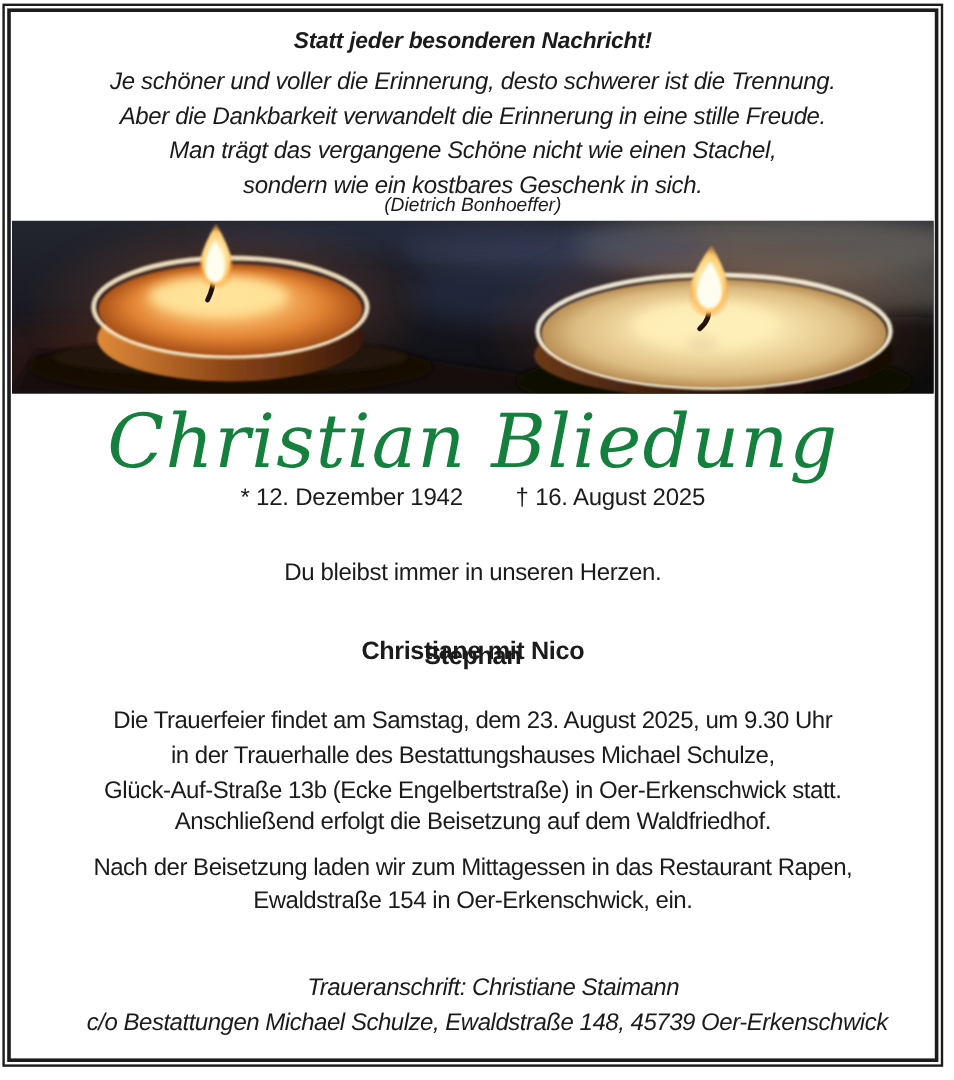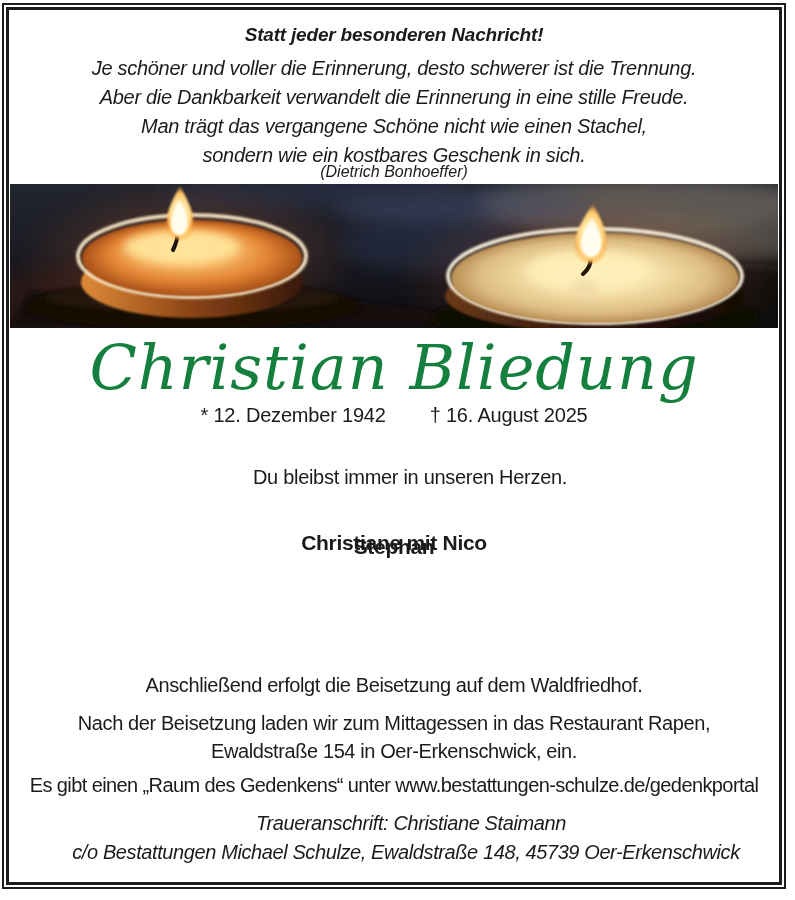--- a/index.html
+++ b/index.html
@@ -42,21 +42,21 @@
 
   .deceased-name {
     top: 320px; height: 80px;
     font-family: "DejaVu Serif", "Liberation Serif", serif;
     font-style: italic; font-size: 62px; line-height: 76px;
     letter-spacing: 1px; color: #15803d;
   }
   .dates { top: 394px; font-size: 20px; letter-spacing: -0.2px; }
   .dates .date-sep { display: inline-block; width: 44px; }
 
-  .farewell { top: 456px; font-size: 20px; letter-spacing: -0.3px; margin-left: 16px; }
+  .farewell { top: 456px; font-size: 20px; letter-spacing: -0.3px; }
   .mourner { font-size: 21px; font-weight: bold; letter-spacing: -0.3px; }
   .mourner-1 { top: 493px; margin-top: 28px; }
   .mourner-2 { top: 525px; }
 
   .body-text { font-size: 20px; letter-spacing: -0.4px; }
   .funeral { top: 577px; line-height: 29px; }
   .burial { top: 664px; }
   .reception { top: 699px; line-height: 28px; }
   .memorial-note { top: 764px; letter-spacing: -0.6px; }
 
@@ -174,27 +174,31 @@
 
     <div class="line dates">
       <span>* 12. Dezember 1942</span><span class="date-sep"></span><span>† 16. August 2025</span>
     </div>
 
     <div class="line farewell">Du bleibst immer in unseren Herzen.</div>
 
     <div class="line mourner mourner-1">Christiane mit Nico</div>
     <div class="line mourner mourner-2">Stephan</div>
 
+    <div class="funeral body-text" style="position:absolute; left:0; width:100%; text-align:center;">
+      <div class="line" style="position:static">Die Trauerfeier findet am Samstag, dem 23. August 2025, um 9.30 Uhr</div>
+      <div class="line" style="position:static">in der Trauerhalle des Bestattungshauses Michael Schulze,</div>
+      <div class="line" style="position:static">Glück-Auf-Straße 13b (Ecke Engelbertstraße) in Oer-Erkenschwick statt.</div>
+    </div>
 
     <div class="line burial body-text">Anschließend erfolgt die Beisetzung auf dem Waldfriedhof.</div>
 
     <div class="reception body-text" style="position:absolute; left:0; width:100%; text-align:center;">
       <div class="line" style="position:static">Nach der Beisetzung laden wir zum Mittagessen in das Restaurant Rapen,</div>
       <div class="line" style="position:static">Ewaldstraße 154 in Oer-Erkenschwick, ein.</div>
     </div>
 
-    <div class="line memorial-note body-text">Es gibt einen „Raum des Gedenkens“ unter www.bestattungen-schulze.de/gedenkportal</div>
 
     <div class="line addr addr-1">Traueranschrift: Christiane Staimann</div>
     <div class="line addr addr-2">c/o Bestattungen Michael Schulze, Ewaldstraße 148, 45739 Oer-Erkenschwick</div>
 
   </div>
 </div>
 
 </body></html>

